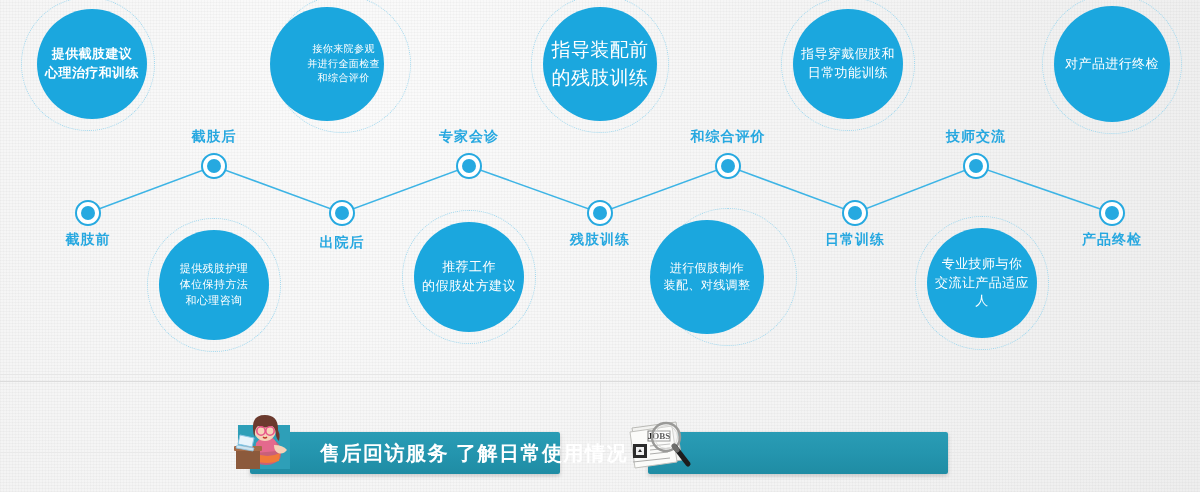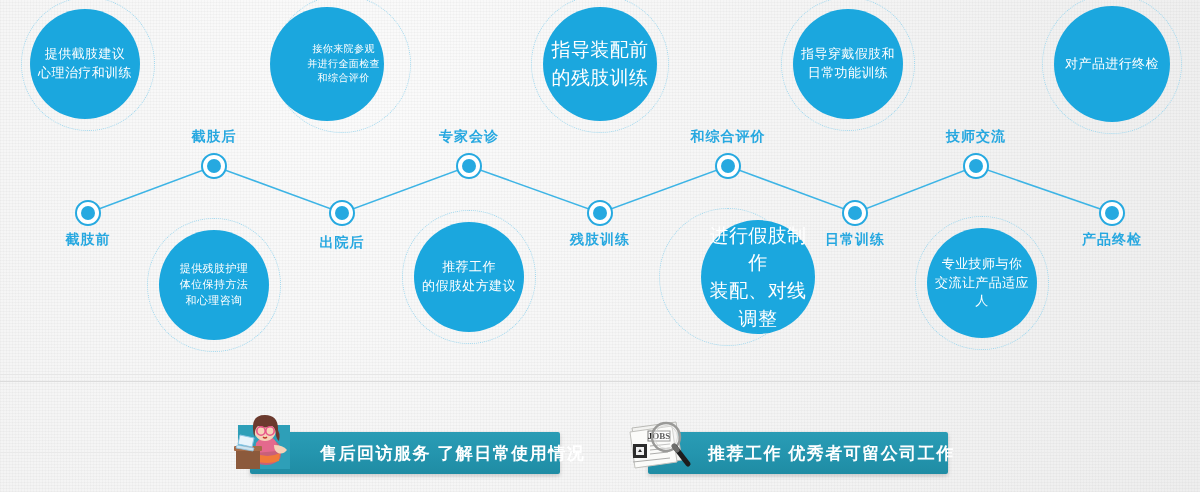--- a/index.html
+++ b/index.html
@@ -106,21 +106,21 @@
     position: absolute;
     height: 42px;
     background: linear-gradient(180deg, #2a9cb5 0%, #2495ae 50%, #1f8ca4 100%);
     border-radius: 2px;
     display: flex;
     align-items: center;
     box-shadow: 0 2px 4px rgba(0,0,0,0.18);
   }
   .banner-text {
     color: #ffffff;
-    font-size: 17px;
+    font-size: 20px;
     font-weight: bold;
     letter-spacing: 1.5px;
     white-space: nowrap;
   }
   .banner-icon {
     position: absolute;
     bottom: 0;
     pointer-events: none;
   }
 </style>
@@ -133,21 +133,21 @@
   <div class="rule-h" style="top:381px;"></div>
   <div class="rule-h thin" style="top:452px; background:#e9e9e9;"></div>
   <div class="rule-v" style="left:600px; top:382px; height:70px;"></div>
 
   <svg id="connectors" viewBox="0 0 1200 380">
     <polyline points="88,213 214,166 342,213 469,166 600,213 728,166 855,213 976,166 1112,213" fill="none" stroke="#3db4e5" stroke-width="1.6"></polyline>
   </svg>
 
   <div id="bubbles">
       <div class="bubble-wrap" style="left: 21px; top: -3px; width: 134px; height: 134px;"></div>
-      <div class="bubble" style="left: 30px; top: 9px; width: 110px; height: 110px; font-size: 13px; background: rgb(27, 167, 222);">
+      <div class="bubble" style="left: 37px; top: 9px; width: 110px; height: 110px; font-size: 13px; background: rgb(27, 167, 222); font-weight: bold;">
         <span class="bubble-text">提供截肢建议
 心理治疗和训练</span>
       </div>
       <div class="bubble-wrap" style="left: 273px; top: -5px; width: 138px; height: 138px;"></div>
       <div class="bubble" style="left: 270px; top: 7px; width: 114px; height: 114px; font-size: 10px; background: rgb(27, 167, 222); justify-content: flex-end;">
         <span class="bubble-text">接你来院参观
 并进行全面检查
 和综合评价</span>
       </div>
       <div class="bubble-wrap" style="left: 531px; top: -5px; width: 138px; height: 138px;"></div>
@@ -169,21 +169,21 @@
         <span class="bubble-text">提供残肢护理
 体位保持方法
 和心理咨询</span>
       </div>
       <div class="bubble-wrap" style="left: 402px; top: 210px; width: 134px; height: 134px;"></div>
       <div class="bubble" style="left: 414px; top: 222px; width: 110px; height: 110px; font-size: 13px; background: rgb(27, 167, 222);">
         <span class="bubble-text">推荐工作
 的假肢处方建议</span>
       </div>
       <div class="bubble-wrap" style="left: 659px; top: 208px; width: 138px; height: 138px;"></div>
-      <div class="bubble" style="left: 701px; top: 220px; width: 114px; height: 114px; font-size: 19px; background: rgb(27, 167, 222);">
+      <div class="bubble" style="left: 650px; top: 220px; width: 114px; height: 114px; font-size: 12px; background: rgb(27, 167, 222);">
         <span class="bubble-text">进行假肢制作
 装配、对线调整</span>
       </div>
       <div class="bubble-wrap" style="left: 915px; top: 216px; width: 134px; height: 134px;"></div>
       <div class="bubble" style="left: 927px; top: 228px; width: 110px; height: 110px; font-size: 13px; background: rgb(27, 167, 222);">
         <span class="bubble-text">专业技师与你
 交流让产品适应人</span>
       </div>
     </div>
 
@@ -261,17 +261,16 @@
       <line x1="24" y1="36" x2="44" y2="34"></line>
       <line x1="24" y1="40" x2="42" y2="38"></line>
       <line x1="7" y1="48" x2="44" y2="44"></line>
     </g>
 
     <circle cx="40" cy="23" r="14" fill="rgba(255,255,255,0.28)" stroke="#9a9a98" stroke-width="2.4"></circle>
     <circle cx="40" cy="23" r="11.5" fill="none" stroke="#d8d8d6" stroke-width="1"></circle>
     <line x1="49" y1="33" x2="62" y2="50" stroke="#1d1d1d" stroke-width="5" stroke-linecap="round"></line>
     <line x1="48" y1="32" x2="51" y2="36" stroke="#6e6e6c" stroke-width="5" stroke-linecap="round"></line>
   </svg></div>
-        <span class="banner-text" style="margin-left: 60px;">推荐工作  优秀者可留公司工作</span>
       </div>
     </div>
 
 </div>
 
 </body></html>

